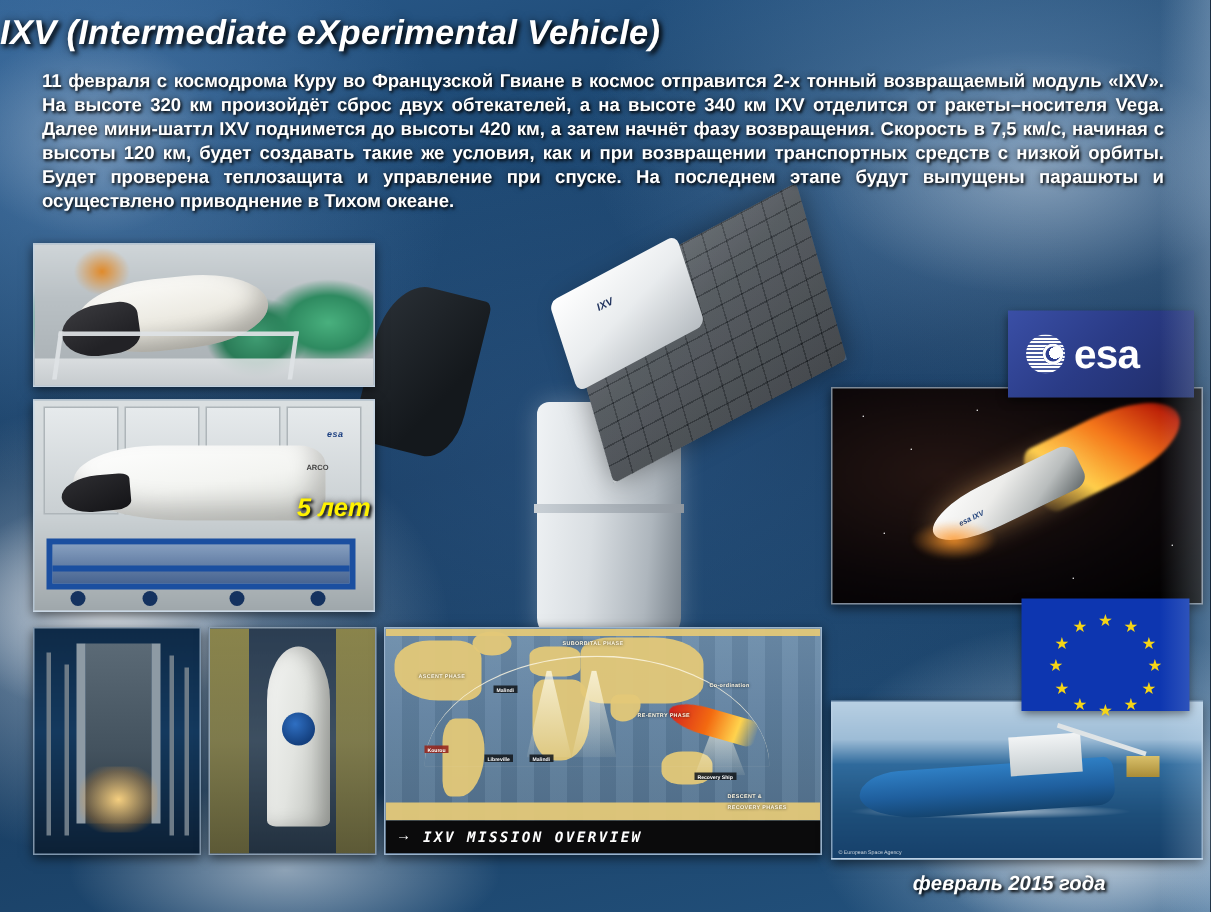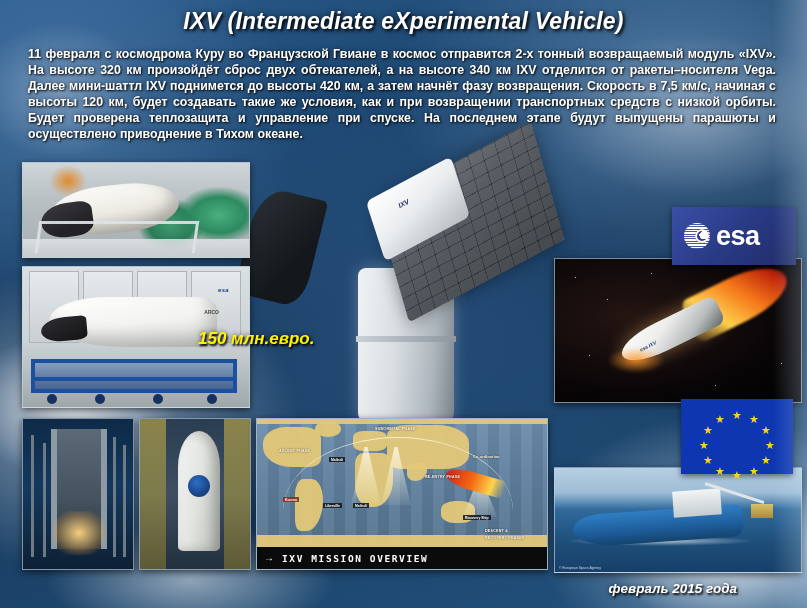--- a/index.html
+++ b/index.html
@@ -25,21 +25,21 @@
   .cloud {
     position: absolute;
     border-radius: 50%;
     background: radial-gradient(ellipse at center, rgba(255,255,255,.72), rgba(255,255,255,0) 68%);
     pointer-events: none;
   }
 
   
   .title {
     position: absolute; left: 0; top: 8px; width: 807px;
-    text-align: center;
+    text-align: left;
     font-size: 23px; font-weight: bold; font-style: italic;
     color: #ffffff;
     letter-spacing: .2px;
     text-shadow: 2px 2px 3px rgba(0,0,0,.85), 0 0 6px rgba(0,0,0,.6);
   }
 
   
   .body-text {
     position: absolute; left: 28px; top: 46px; width: 748px;
     font-size: 12.4px; line-height: 16.1px;
@@ -229,20 +229,21 @@
   .map-banner {
     position: absolute; left: 0; bottom: 0; width: 100%; height: 22px;
     background: #0b0b0c;
     display: flex; align-items: center; gap: 8px;
     padding-left: 7px;
   }
   .map-banner .arrow { color: #ffffff; font-size: 10px; line-height: 1; }
   .map-banner .label {
     color: #ffffff; font-size: 9.5px; font-weight: bold; letter-spacing: 1.6px;
     font-family: "DejaVu Sans Mono", monospace;
+    font-style: italic;
   }
 
   
   #photo-reentry {
     left: 554px; top: 258px; width: 248px; height: 145px;
     background: radial-gradient(ellipse at 30% 40%, #241512 0%, #0a0608 60%, #000000 100%);
   }
   #photo-reentry .star {
     position: absolute; width: 1px; height: 1px; background: #ffffff; border-radius: 50%;
   }
@@ -586,19 +587,19 @@
       </div>
     <div class="star" style="left:27px;top:31px;">
         <span>★</span>
       </div>
     <div class="star" style="left:39px;top:20px;">
         <span>★</span>
       </div>
   </div>
 
   <div class="callout">
-    <div>150 млн.евро.</div>
+    <div>5 лет</div>
   </div>
 
   <div class="bottom-right-text">февраль 2015 года</div>
 
   <div class="edge-fade-right"></div>
 </div>
 
 </body></html>

